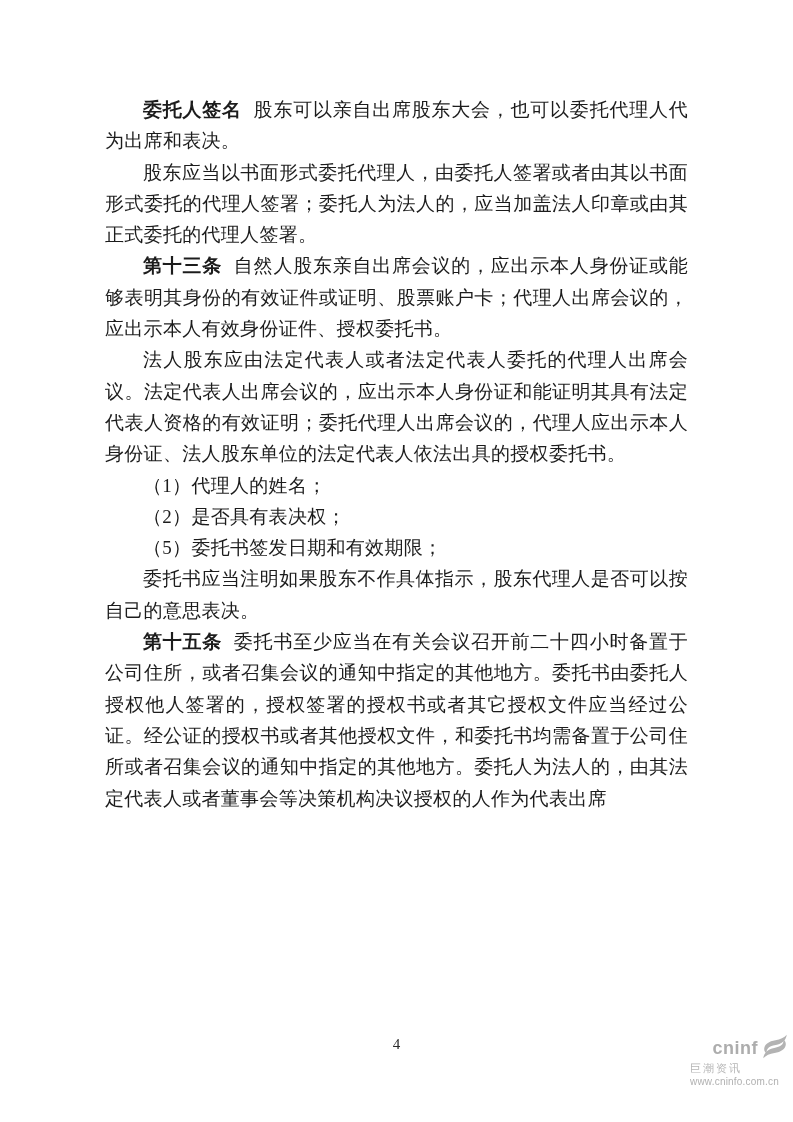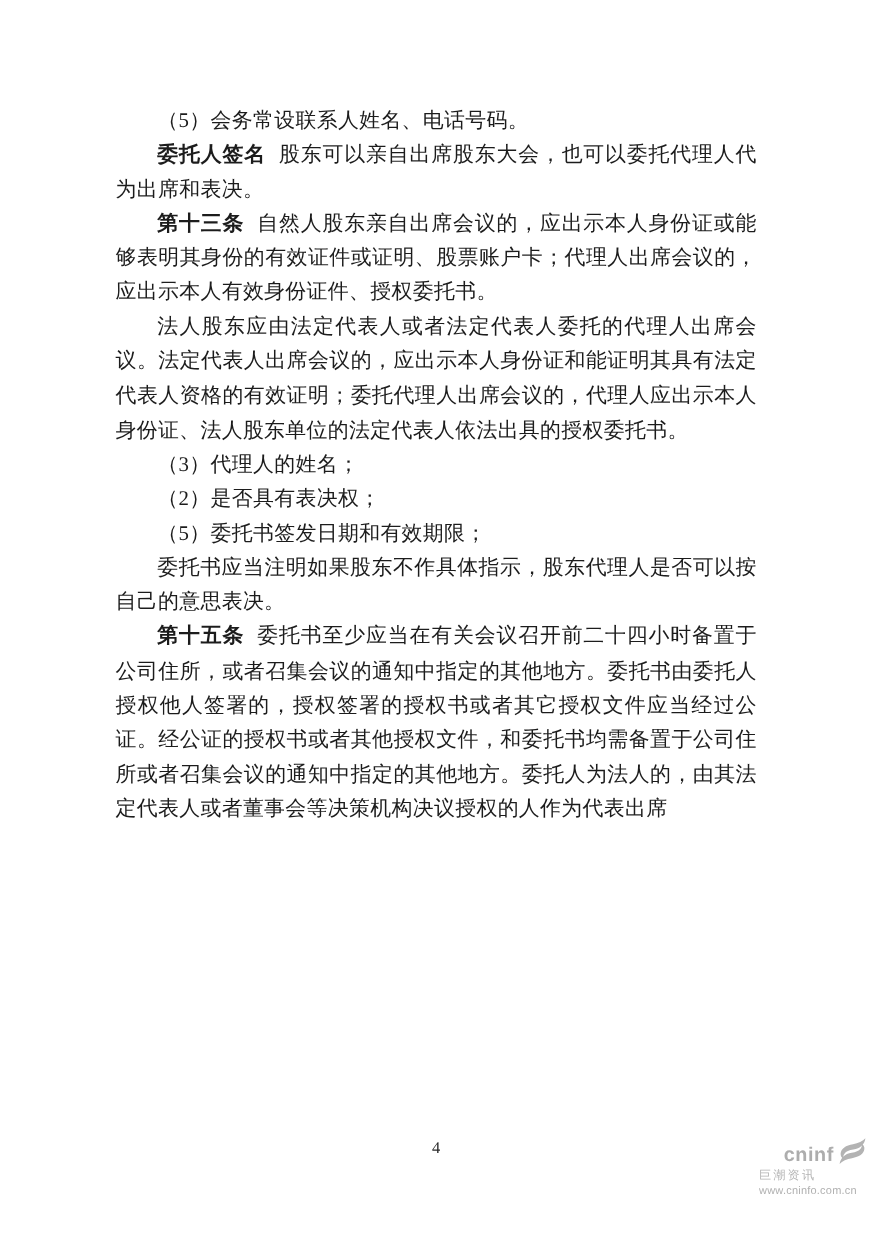--- a/index.html
+++ b/index.html
@@ -85,25 +85,25 @@
     letter-spacing: 0.2px;
     color: #b0b0b0;
   }
 </style>
 </head>
 <body>
 
 <div class="page">
 
   <main class="content">
-    <p class="para"><span class="article-heading"></span><span>（5）会务常设联系人姓名、电话号码。</span></p>
     <p class="para"><span class="article-heading">委托人签名</span><span>股东可以亲自出席股东大会，也可以委托代理人代为出席和表决。</span></p>
+    <p class="para"><span class="article-heading"></span><span>股东应当以书面形式委托代理人，由委托人签署或者由其以书面形式委托的代理人签署；委托人为法人的，应当加盖法人印章或由其正式委托的代理人签署。</span></p>
     <p class="para"><span class="article-heading">第十三条</span><span>自然人股东亲自出席会议的，应出示本人身份证或能够表明其身份的有效证件或证明、股票账户卡；代理人出席会议的，应出示本人有效身份证件、授权委托书。</span></p>
     <p class="para"><span class="article-heading"></span><span>法人股东应由法定代表人或者法定代表人委托的代理人出席会议。法定代表人出席会议的，应出示本人身份证和能证明其具有法定代表人资格的有效证明；委托代理人出席会议的，代理人应出示本人身份证、法人股东单位的法定代表人依法出具的授权委托书。</span></p>
-    <p class="para"><span class="article-heading"></span><span>（3）代理人的姓名；</span></p>
+    <p class="para"><span class="article-heading"></span><span>（1）代理人的姓名；</span></p>
     <p class="para"><span class="article-heading"></span><span>（2）是否具有表决权；</span></p>
     <p class="para"><span class="article-heading"></span><span>（5）委托书签发日期和有效期限；</span></p>
     <p class="para"><span class="article-heading"></span><span>委托书应当注明如果股东不作具体指示，股东代理人是否可以按自己的意思表决。</span></p>
     <p class="para"><span class="article-heading">第十五条</span><span>委托书至少应当在有关会议召开前二十四小时备置于公司住所，或者召集会议的通知中指定的其他地方。委托书由委托人授权他人签署的，授权签署的授权书或者其它授权文件应当经过公证。经公证的授权书或者其他授权文件，和委托书均需备置于公司住所或者召集会议的通知中指定的其他地方。委托人为法人的，由其法定代表人或者董事会等决策机构决议授权的人作为代表出席</span></p>
   </main>
 
   <div class="page-number">4</div>
 
   <div class="cninfo-logo">
     <div class="logo-row">

